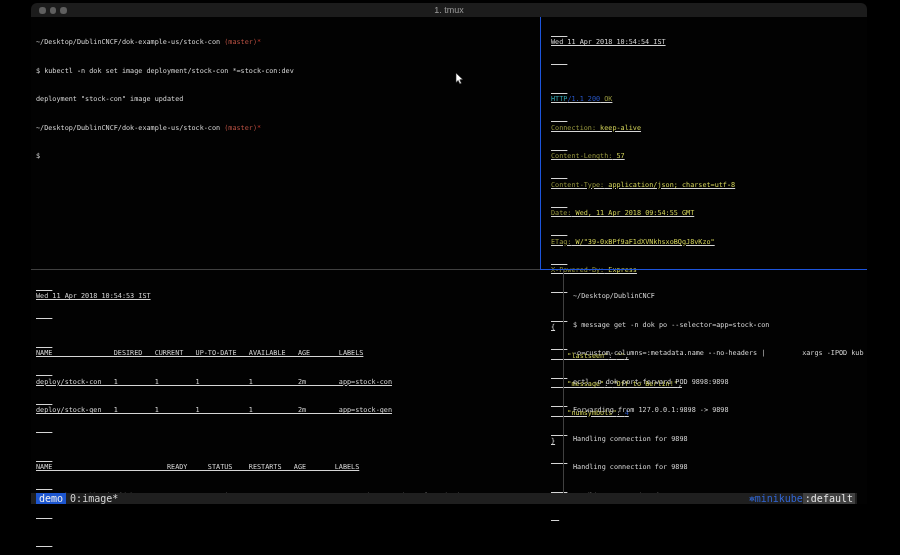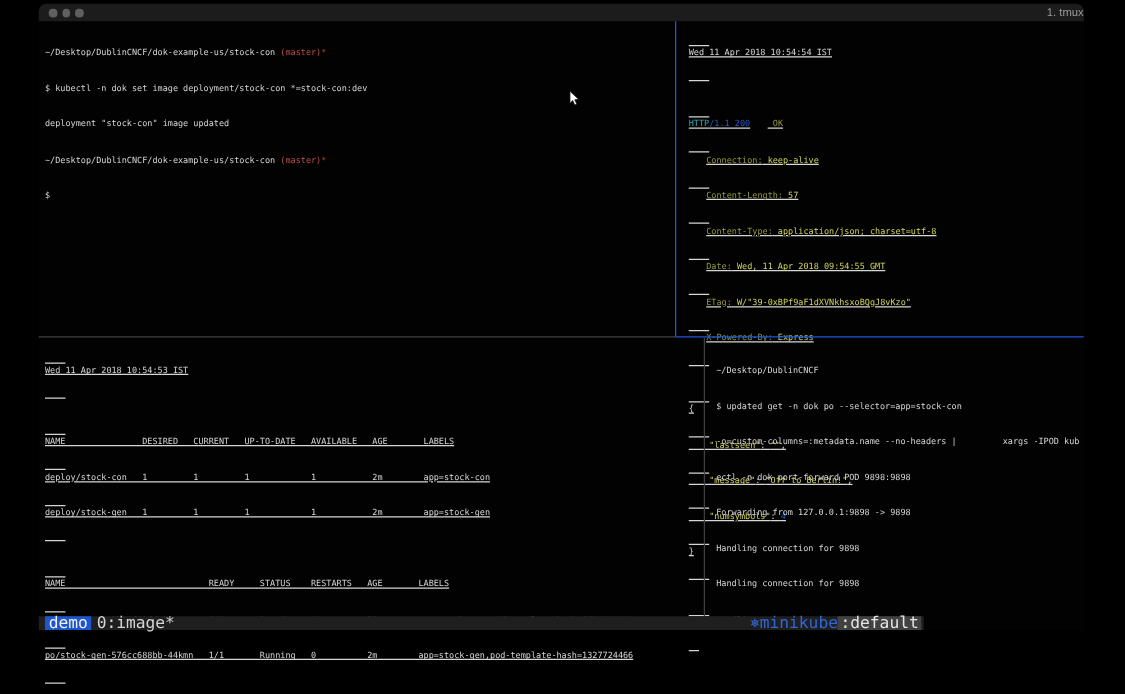--- a/index.html
+++ b/index.html
@@ -4,42 +4,42 @@
 <style>
   html,body{margin:0;padding:0;}
   body{width:900px;height:555px;background:#000;position:relative;overflow:hidden;
        font-family:"DejaVu Sans Mono",monospace;}
   .window{position:absolute;left:31px;top:3px;width:836px;height:501px;background:#020202;
           border-radius:6px 6px 0 0;}
   .titlebar{position:absolute;left:0;top:0;width:836px;height:14px;background:#1c1c1c;
             border-radius:6px 6px 0 0;}
   .lights{position:absolute;left:8px;top:4px;display:flex;gap:4px;}
   .light{width:6.5px;height:6.5px;border-radius:50%;background:#5f5f5f;}
-  .title{width:100%;text-align:right;font-family:"Liberation Sans",sans-serif;font-size:9px;
+  .title{width:100%;text-align:center;font-family:"Liberation Sans",sans-serif;font-size:9px;
          color:#9b9b9b;line-height:14px;}
   .pane{position:absolute;font-size:6.8px;line-height:9.5px;color:#d6d6d6;white-space:pre;}
   .line{height:9.5px;white-space:pre;}
   .c-red{color:#bb5244;}
   .c-star{color:#cc3b30;}
   .c-cyan{color:#35aab6;}
   .c-blue{color:#2857c8;}
-  .c-olive{color:#96963e;padding-left:14px;}
+  .c-olive{color:#96963e;}
   .c-yellow{color:#d3d359;text-align:center;}
   .c-white{color:#d6d6d6;}
   .pane-tl{left:5px;top:16px;width:500px;height:248px;}
   .pane-tr{left:520px;top:16px;width:320px;height:248px;text-decoration:underline;}
   .pane-bl{left:5px;top:270px;width:523px;height:218px;text-decoration:underline;}
   .pane-br{left:542px;top:270px;width:290px;height:218px;}
   .vb-top{position:absolute;left:509px;top:14px;width:1px;height:252px;background:#1d55dd;}
   .hb-left{position:absolute;left:0;top:266px;width:509px;height:1px;background:#404040;}
   .hb-right{position:absolute;left:509px;top:266px;width:327px;height:1px;background:#1d55dd;}
   .vb-bottom{position:absolute;left:532px;top:267px;width:1px;height:223px;background:#404040;}
   .cursor-block{display:inline-block;width:4px;height:8px;background:#bcbcbc;vertical-align:top;margin-top:1px;}
-  .statusbar{position:absolute;left:0;top:490px;width:708px;height:11px;background:#1f1f1f;
-             font-size:13px;line-height:11px;}
+  .statusbar{position:absolute;left:0;top:490px;width:826px;height:11px;background:#1f1f1f;
+             font-size:10px;line-height:11px;}
   .sb-left{position:absolute;left:5px;top:0;display:flex;align-items:center;height:11px;}
   .sb-badge{background:#1d56cf;color:#f0f0f0;padding:0 3px;height:11px;line-height:11px;}
   .sb-window{color:#d5d5d5;margin-left:4px;}
   .sb-right{position:absolute;right:2px;top:0;height:11px;display:flex;align-items:center;}
   .sb-ctx{color:#3166d3;}
   .sb-ns{background:#414141;color:#e5e5e5;padding:0 2px;height:11px;line-height:11px;}
   .mouse{position:absolute;left:455px;top:73px;}
 </style>
 </head>
 <body>
@@ -90,32 +90,31 @@
 
   <div class="pane pane-bl">
     <div class="line">Wed 11 Apr 2018 10:54:53 IST</div>
     <div class="line"></div>
     <div class="line">NAME               DESIRED   CURRENT   UP-TO-DATE   AVAILABLE   AGE       LABELS</div>
     <div class="line">deploy/stock-con   1         1         1            1           2m        app=stock-con</div>
     <div class="line">deploy/stock-gen   1         1         1            1           2m        app=stock-gen</div>
     <div class="line"></div>
     <div class="line">NAME                            READY     STATUS    RESTARTS   AGE       LABELS</div>
     <div class="line">po/stock-con-bb68f88fd-kzsxz    1/1       Running   0          51s       app=stock-con,pod-template-hash=662494498</div>
-    <div class="line">po/stock-gen-576cc688bb-44kmn   1/1       Running   0          2m        app=stock-gen,pod-template-hash=1327724466</div>
     <div class="line"></div>
     
     
     
   </div>
 
   <div class="vb-bottom"></div>
 
   <div class="pane pane-br">
     <div class="line">~/Desktop/DublinCNCF</div>
-    <div class="line">$ updated get -n dok po --selector=app=stock-con</div>
+    <div class="line">$ message get -n dok po --selector=app=stock-con</div>
     <div class="line">-o=custom-columns=:metadata.name --no-headers |         xargs -IPOD kub</div>
     <div class="line">ectl -n dok port-forward POD 9898:9898</div>
     <div class="line">Forwarding from 127.0.0.1:9898 -&gt; 9898</div>
     <div class="line">Handling connection for 9898</div>
     <div class="line">Handling connection for 9898</div>
     <div class="line">Handling connection for 9898</div>
   </div>
 
   <div class="statusbar">
     <div class="sb-left">

